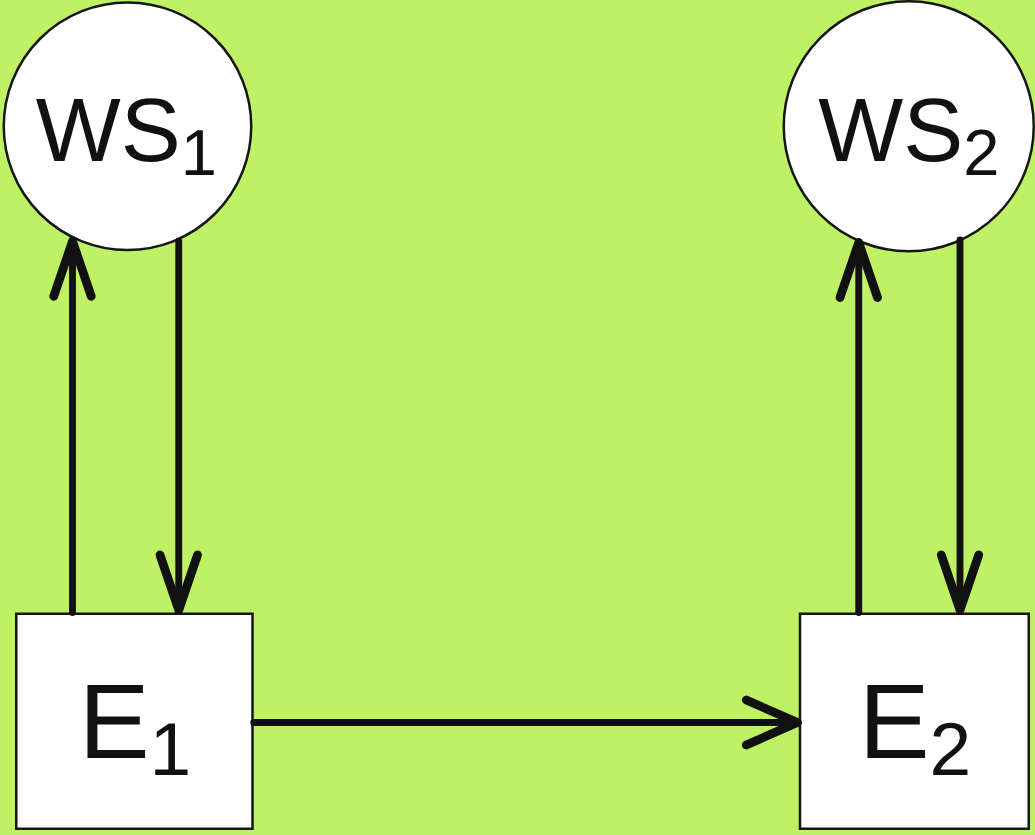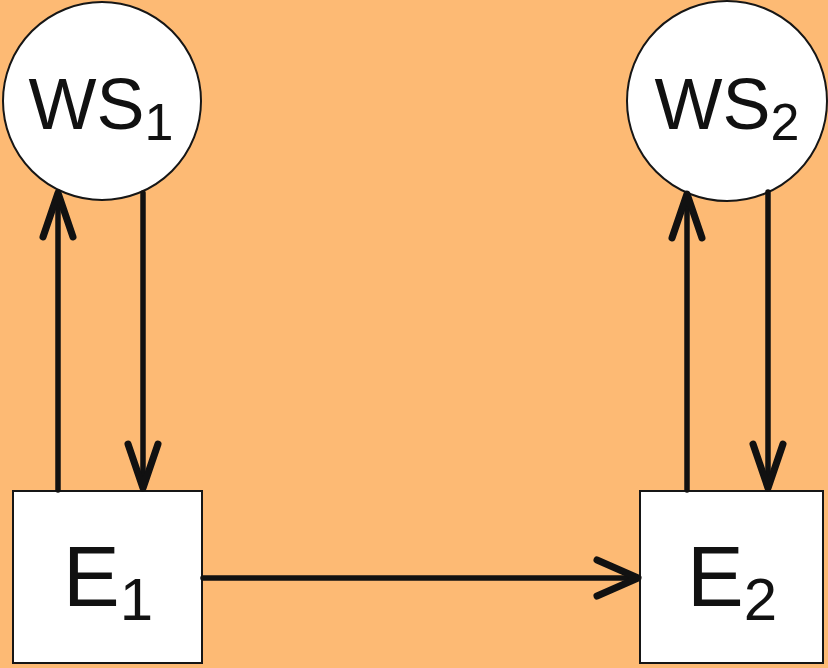--- a/index.html
+++ b/index.html
@@ -4,21 +4,21 @@
 <style>
   html, body {
     margin: 0;
     padding: 0;
     background: #ffffff;
   }
   .page {
     position: relative;
     width: 828px;
     height: 668px;
-    background: #fdba74;
+    background: #bef264;
     overflow: hidden;
     font-family: "Liberation Sans", sans-serif;
   }
   svg {
     display: block;
   }
   .node-shape {
     fill: #ffffff;
     stroke: #161616;
     stroke-width: 2;

